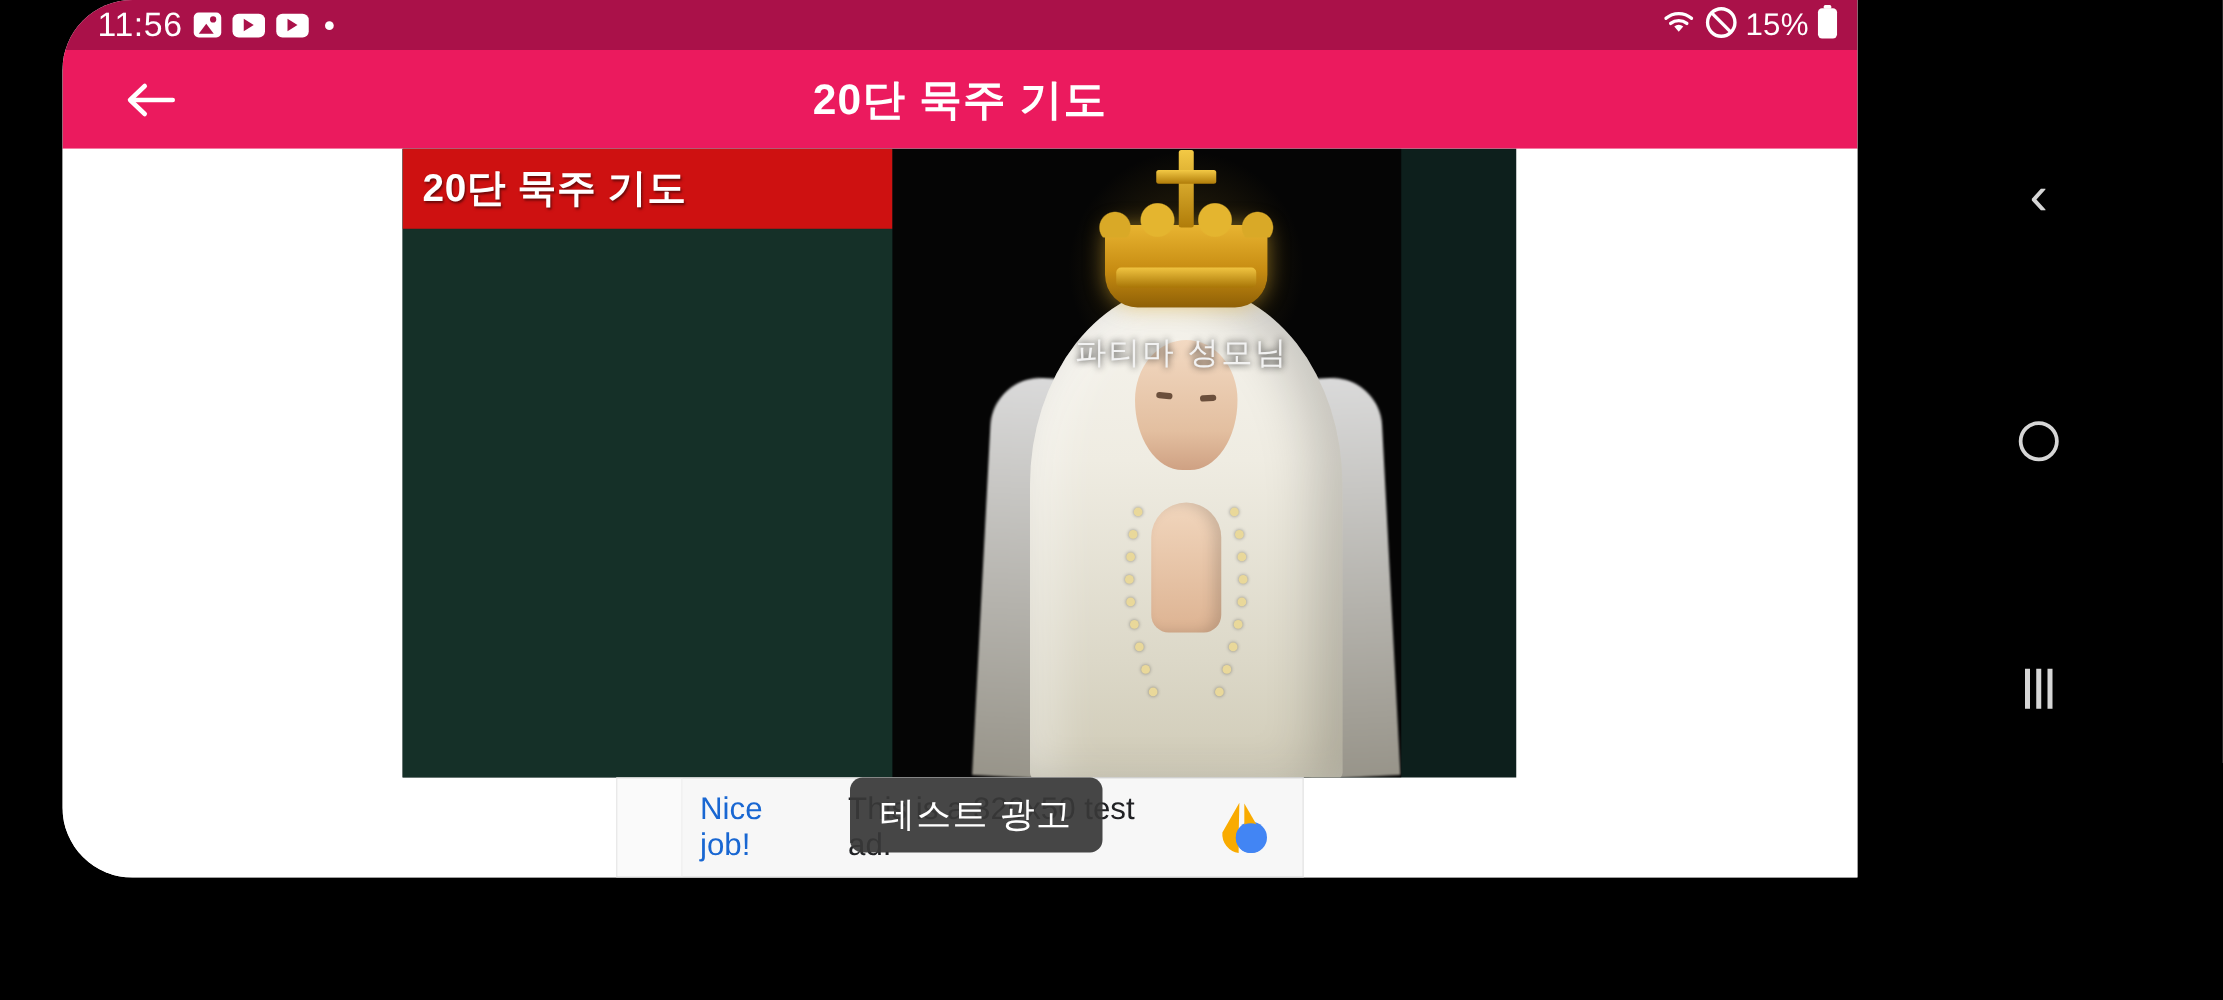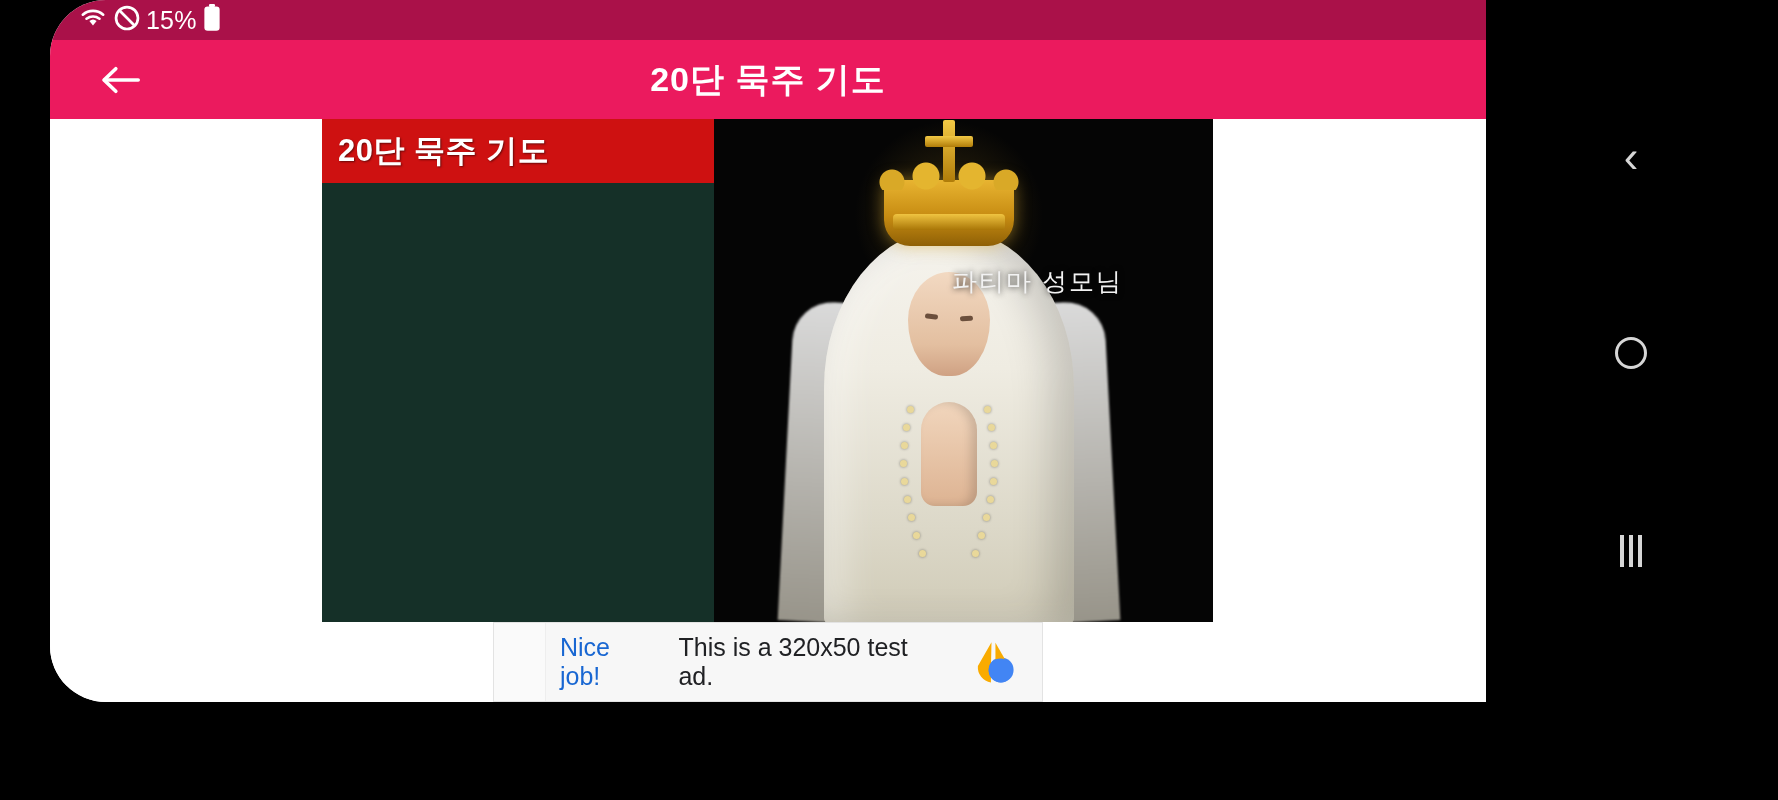--- a/index.html
+++ b/index.html
@@ -111,21 +111,21 @@
     padding: 106px 12px 0 14px;
   }
   .slide-body p {
     color:#e8ece9; font-size:22px; line-height:44px; letter-spacing:.4px;
     text-shadow: 1px 1px 2px rgba(0,0,0,.6);
     white-space: pre-line;
   }
 
   .slide-right {
     position:relative;
-    width:499px; height:100%;
+    width:407px; height:100%;
     background:#050505;
     overflow:hidden;
   }
   .statue-caption {
     position:absolute; right:90px; top:146px;
     color:#f2f2f2; font-size:25px; letter-spacing:2px;
     text-shadow: 0 0 6px rgba(0,0,0,.9);
     z-index: 5;
   }
 
@@ -273,20 +273,27 @@
         <span></span>
           <span></span>
           <span></span>
       </span>
     </div>
   </div>
 
   <div class="phone">
 
     <div class="statusbar">
+      <div class="sb-left">
+        <span class="sb-time">11:56</span>
+        <span class="ico ic-photos"></span>
+        <span class="ico ic-yt"></span>
+        <span class="ico ic-yt"></span>
+        <span class="ico ic-dot"></span>
+      </div>
       <div class="sb-right">
         <span>
           <svg width="30" height="24" viewBox="0 0 24 20" fill="none">
             <path d="M12 16.2 L15 12.6 A4.6 4.6 0 0 0 9 12.6 Z" fill="#fff"></path>
             <path d="M3.5 7.2 A13 13 0 0 1 20.5 7.2" stroke="#fff" stroke-width="2.2" fill="none" stroke-linecap="round"></path>
             <path d="M6.6 10.6 A9 9 0 0 1 17.4 10.6" stroke="#fff" stroke-width="2.2" fill="none" stroke-linecap="round"></path>
           </svg>
         </span>
         <span>
           <svg width="28" height="28" viewBox="0 0 24 24">
@@ -374,14 +381,15 @@
               <path d="M26 7 L37.5 27 A13.3 13.3 0 0 1 33 41.6 L26 29 Z" fill="#F9AB00"></path>
               <circle cx="30.5" cy="31.5" r="10.5" fill="#4285F4"></circle>
             </svg>
           </span>
         </div>
       </div>
 
     </div>
   </div>
 
+  <div class="toast">테스트 광고</div>
 
 </div>
 
 </body></html>

